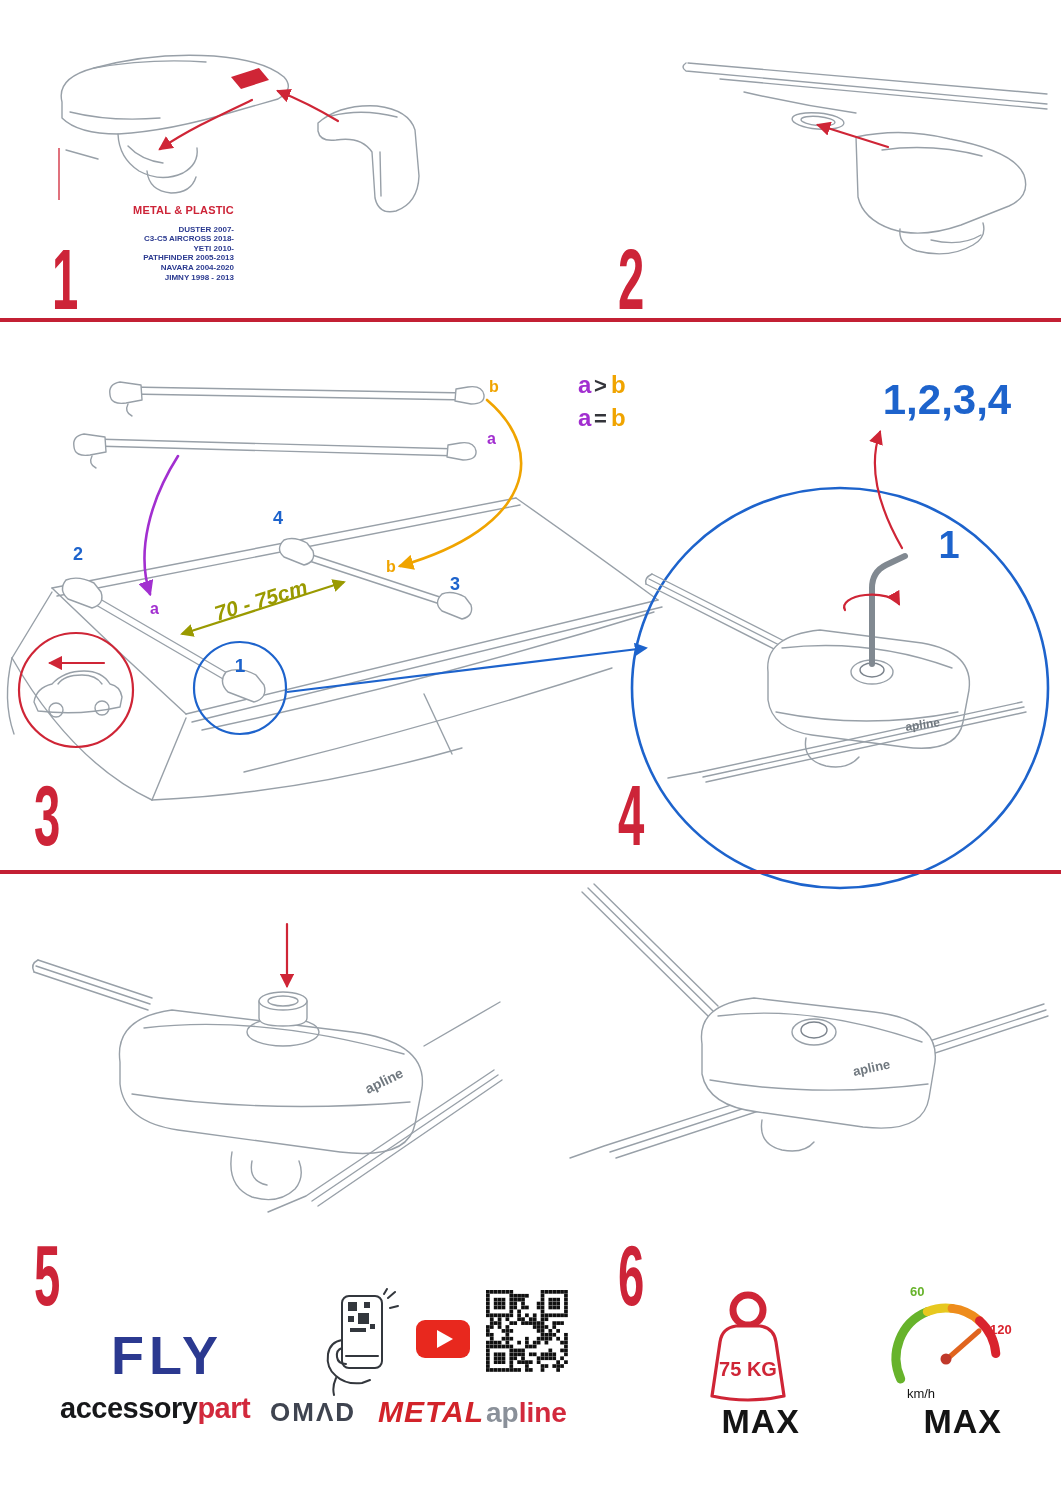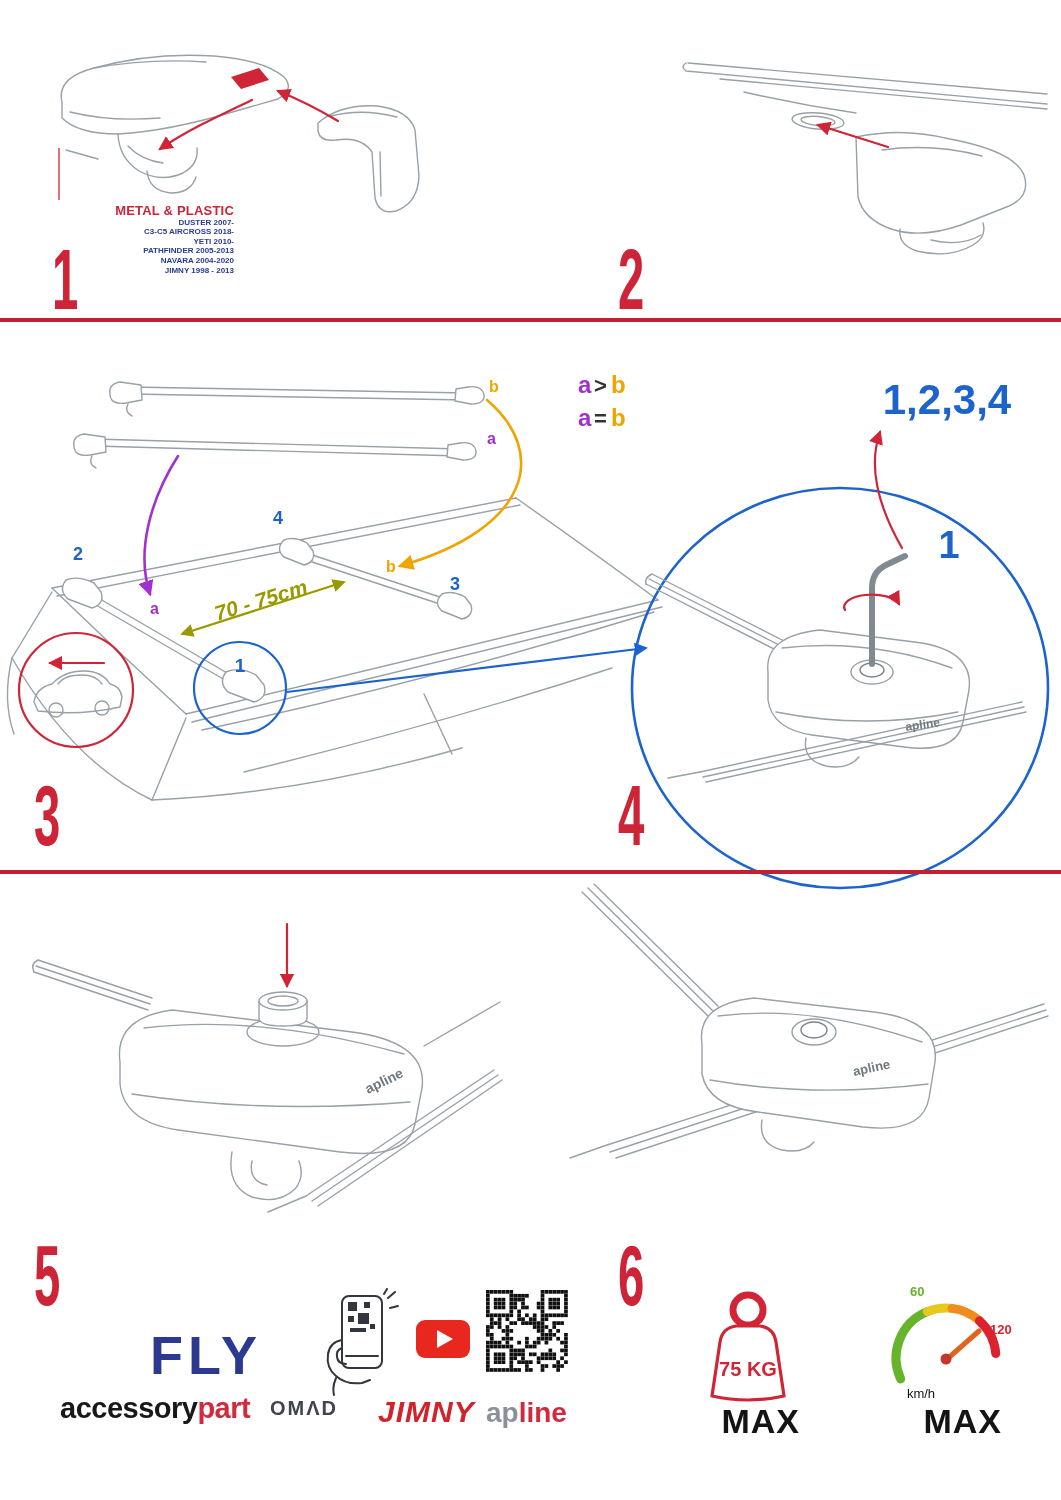--- a/index.html
+++ b/index.html
@@ -25,28 +25,28 @@
   .tdark{fill:#33343a;font-weight:700}
   .tolive{fill:#9a9a00}
   .tbrand{fill:#70787f;font-weight:700}
 
   .step-num{position:absolute;color:#cd2438;font-weight:700;font-size:86px;line-height:1;
             transform:scaleX(.55);transform-origin:left top;letter-spacing:-2px}
   .divider{position:absolute;left:0;width:1061px;height:4px;background:#c32034}
 
   .models{position:absolute;left:92px;top:206px;width:142px;text-align:right;
           color:#2b3a90;font-size:8px;font-weight:700;line-height:9.6px}
-  .material{color:#cd2438;font-size:13px;font-weight:700;letter-spacing:.2px;margin-bottom:2px}
-
-  .fly{position:absolute;left:72px;top:1324px;width:190px;text-align:right;color:#2b3990;
+  .material{color:#cd2438;font-size:11px;font-weight:700;letter-spacing:.2px;margin-bottom:9px}
+
+  .fly{position:absolute;left:72px;top:1324px;width:190px;text-align:center;color:#2b3990;
        font-size:54px;font-weight:700;letter-spacing:5px}
   .accessorypart{position:absolute;left:60px;top:1392px;font-size:29px;font-weight:700;
                  color:#17181a;letter-spacing:-.5px;white-space:nowrap}
   .accessorypart .part{color:#d2293c}
-  .omad{position:absolute;left:270px;top:1397px;font-size:20px;font-weight:700;color:#3f4450;letter-spacing:2px}
+  .omad{position:absolute;left:270px;top:1397px;font-size:26px;font-weight:700;color:#3f4450;letter-spacing:2px}
   .omay{position:absolute;left:378px;top:1395px;font-size:30px;font-weight:700;font-style:italic;
         color:#d2232a;letter-spacing:1px}
   .apline{position:absolute;left:486px;top:1397px;font-size:28px;font-weight:700;white-space:nowrap}
   .apline .ap{color:#8a9099}
   .apline .line{color:#d2293c}
   .max-label{position:absolute;font-size:34px;font-weight:700;color:#141414;text-align:right;letter-spacing:1px}
   .kmh{position:absolute;font-size:13px;color:#141414;text-align:center}
 </style>
 </head>
 <body>
@@ -234,21 +234,21 @@
   </div>
 
   <div class="divider" style="top:318px"></div>
   <div class="divider" style="top:870px"></div>
 
   <div class="fly">FLY</div>
 
   <div class="accessorypart"><span>accessory</span><span class="part">part</span></div>
 
   <div class="omad">OMΛD</div>
-  <div class="omay">JIMNY</div>
+  <div class="omay">METAL</div>
   <div class="apline"><span class="ap">ap</span><span class="line">line</span></div>
 
   <svg class="abs" style="left:308px;top:1288px" width="92" height="108" viewBox="0 0 92 108">
     <g fill="none" stroke="#33373d" stroke-width="2" stroke-linecap="round" stroke-linejoin="round">
       <rect x="34" y="8" width="40" height="72" rx="7" fill="#fff"></rect>
       <path d="M38,68 L70,68"></path>
       <path d="M34,52 Q22,54 20,66 Q18,80 28,88 Q38,97 54,95 L62,92"></path>
       <path d="M34,60 Q28,62 29,69 Q30,76 38,76"></path>
       <path d="M28,90 Q24,99 26,107"></path>
       <path d="M80,10 L87,4 M82,20 L90,18 M76,6 L79,1"></path>

